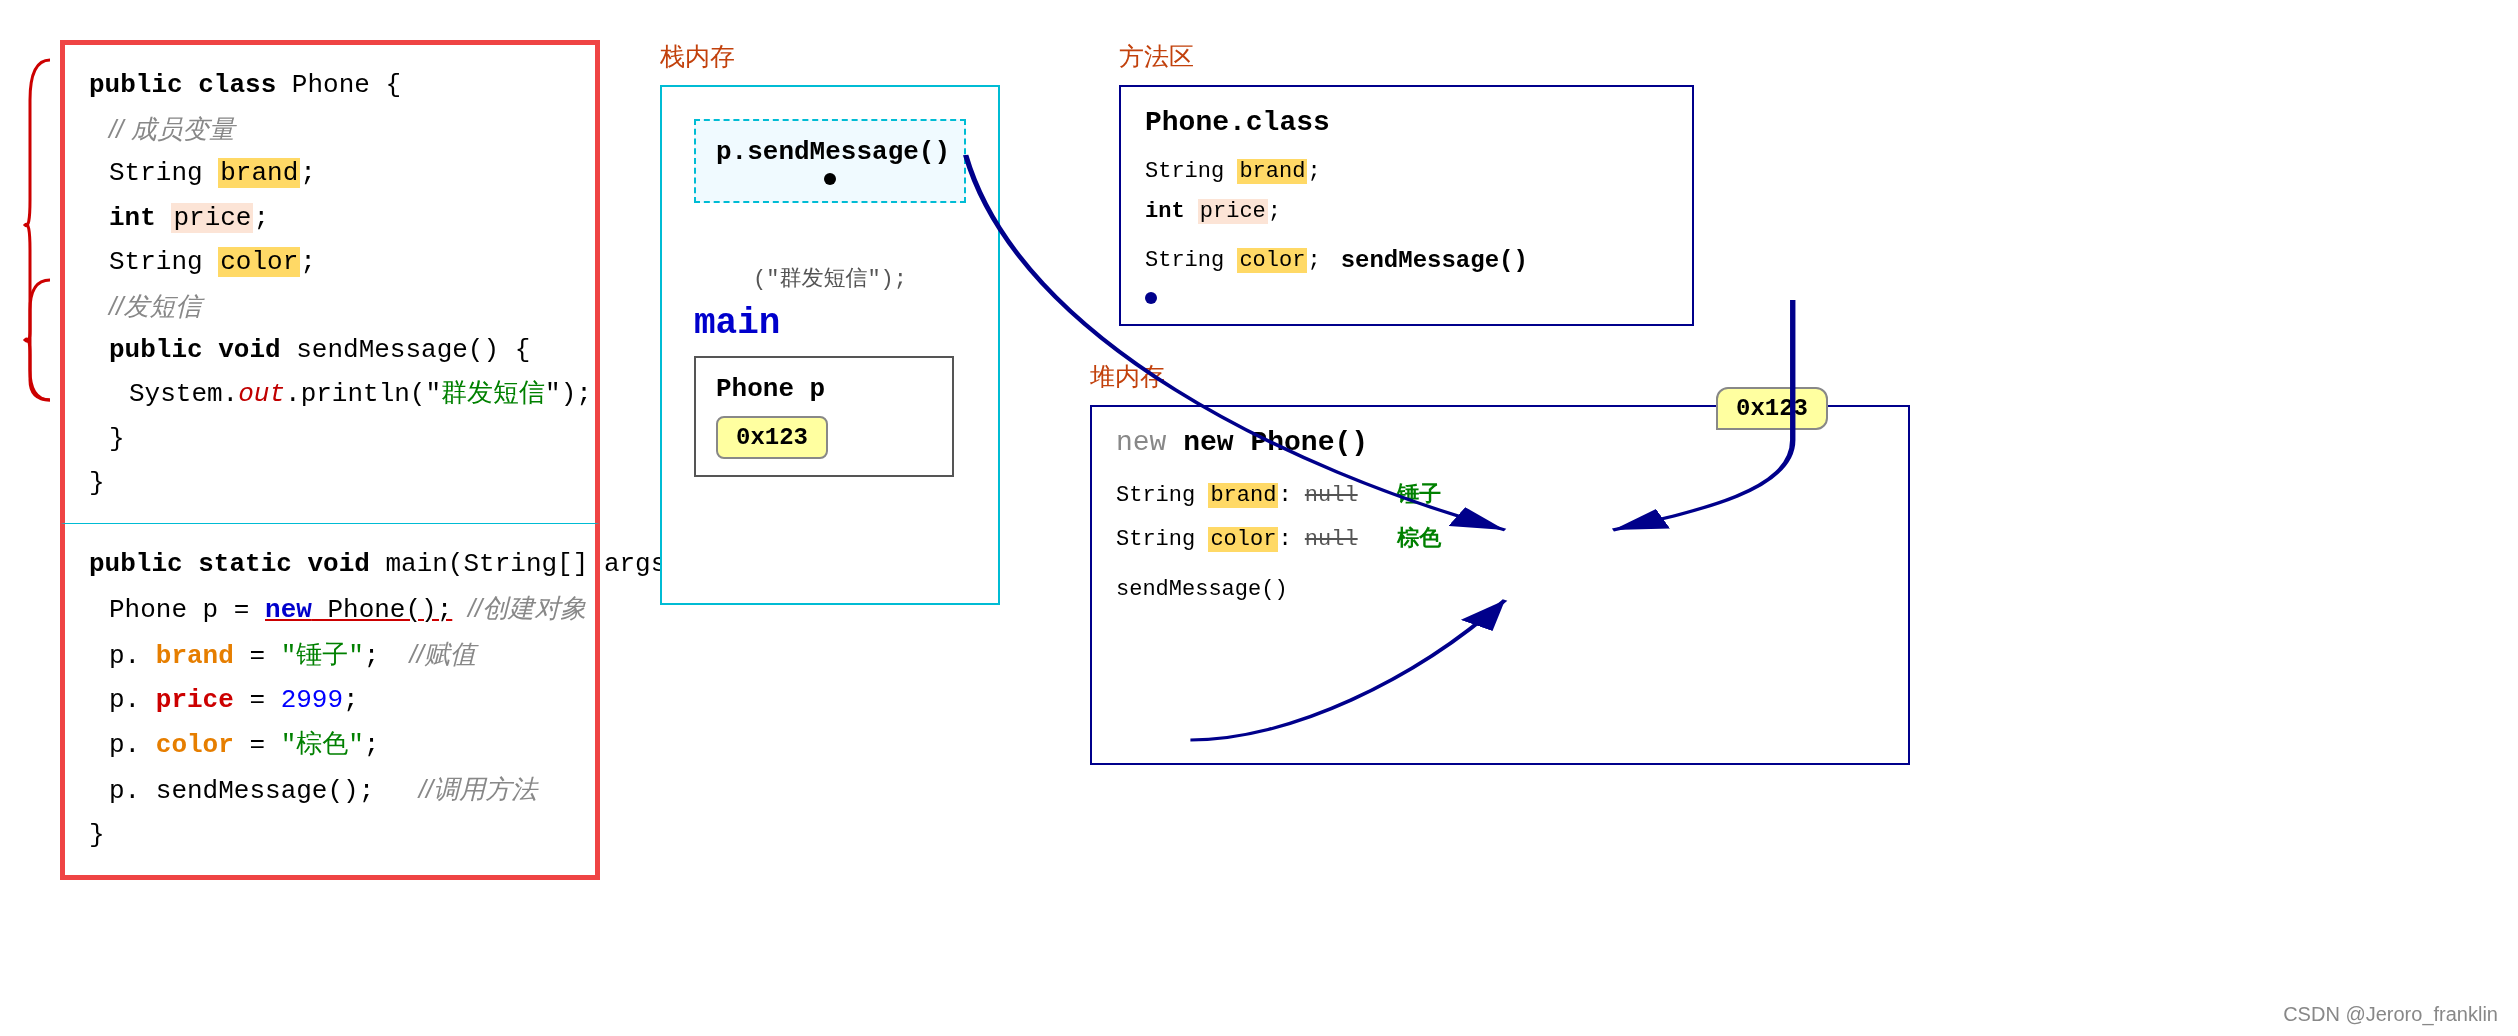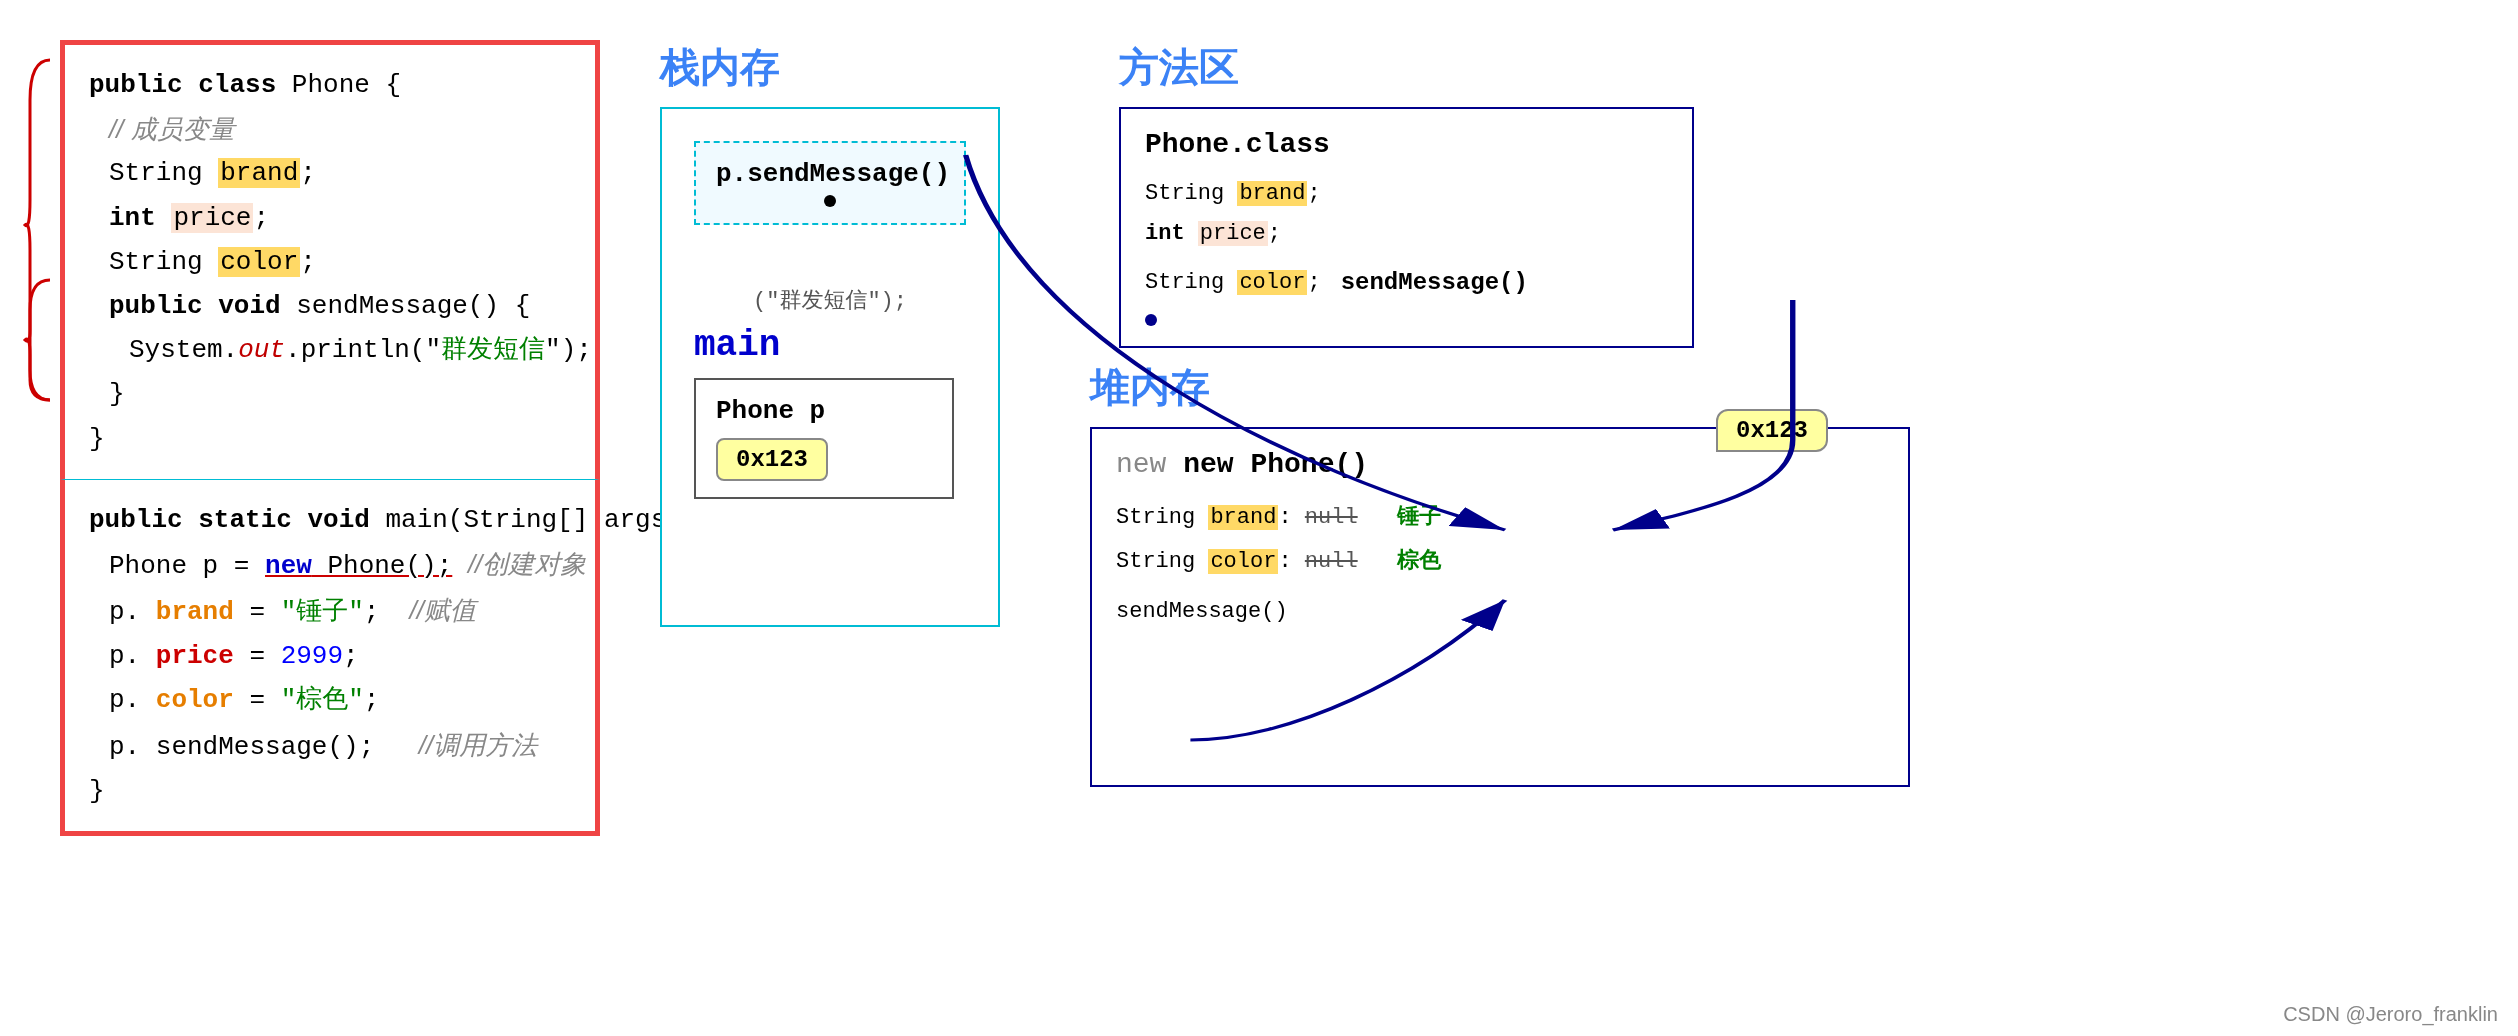--- a/index.html
+++ b/index.html
@@ -74,23 +74,23 @@
 
     
     .stack-section {
       position: absolute;
       left: 0;
       top: 0;
       width: 380px;
     }
 
     .section-title {
-      font-size: 40px;
-      font-weight: bold;
-      color: #3b82f6;
+      font-size: 25px;
+      font-weight: normal;
+      color: #c2410c;
       margin-bottom: 12px;
       font-family: Arial, sans-serif;
     }
 
     .stack-outer-box {
       border: 2px solid #00bcd4;
       background: #fff;
       width: 340px;
       min-height: 520px;
       padding: 32px;
@@ -279,20 +279,21 @@
       <div class="code-line indent1 comment-cn">// 成员变量</div>
       <div class="code-line indent1">
         String <span class="highlight-brand">brand</span>;
       </div>
       <div class="code-line indent1">
         <span class="kw">int</span> <span class="highlight-price">price</span>;
       </div>
       <div class="code-line indent1">
         String <span class="highlight-color">color</span>;
       </div>
+      <div class="code-line indent1 comment-cn">//发短信</div>
       <div class="code-line indent1">
         <span class="kw">public void</span> sendMessage() {
       </div>
       <div class="code-line indent2">
         System.<span class="italic-red">out</span>.println("<span class="string-green">群发短信</span>");
       </div>
       <div class="code-line indent1">}</div>
       <div class="code-line">}</div>
     </div>
 

